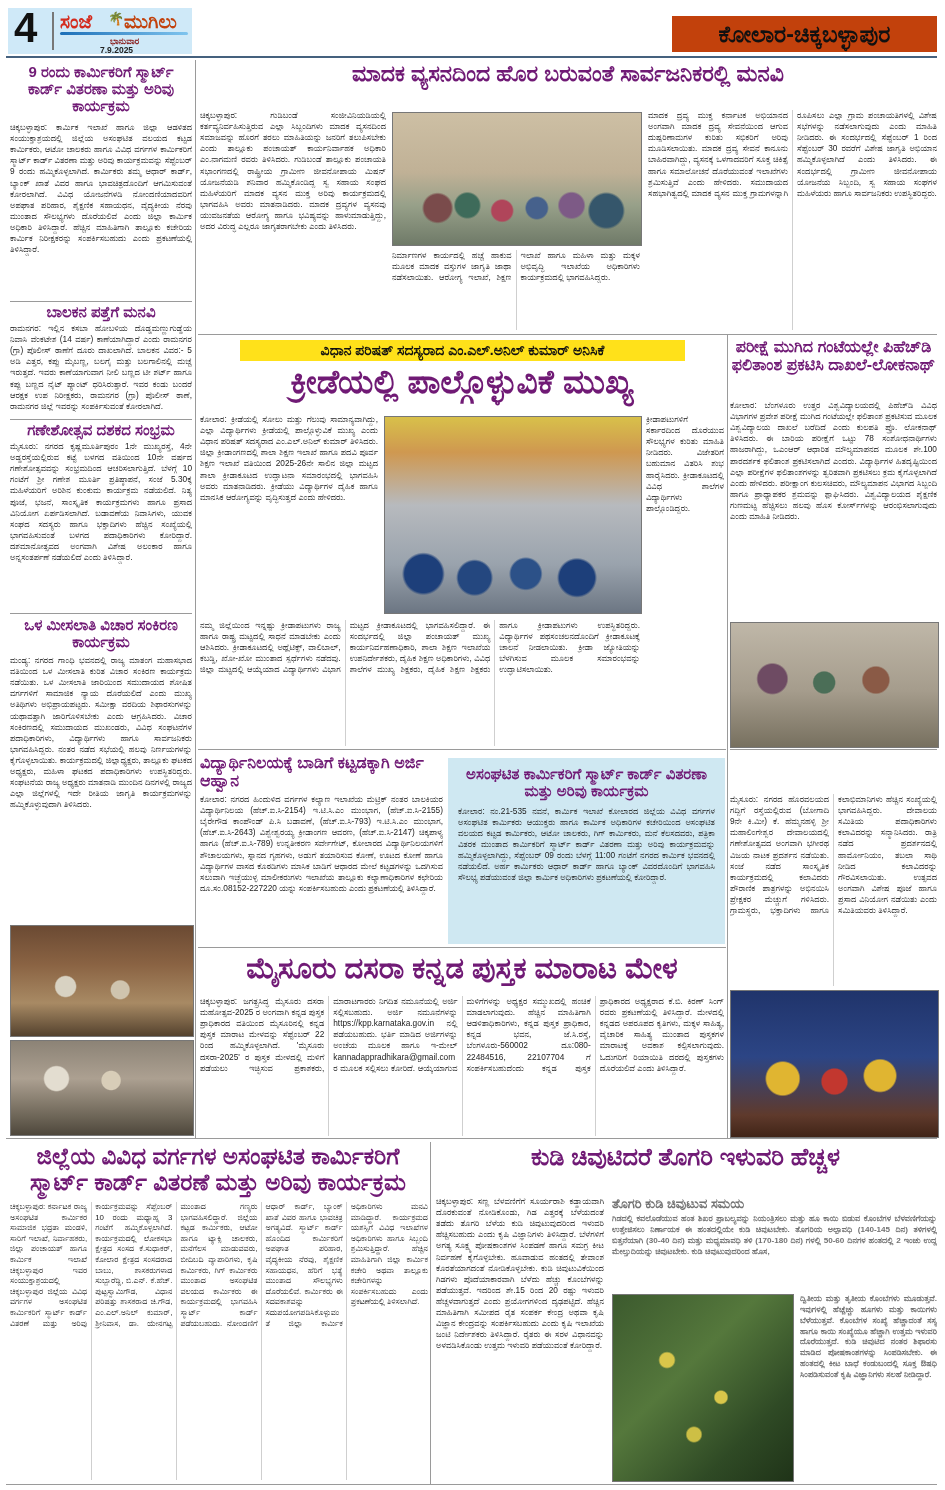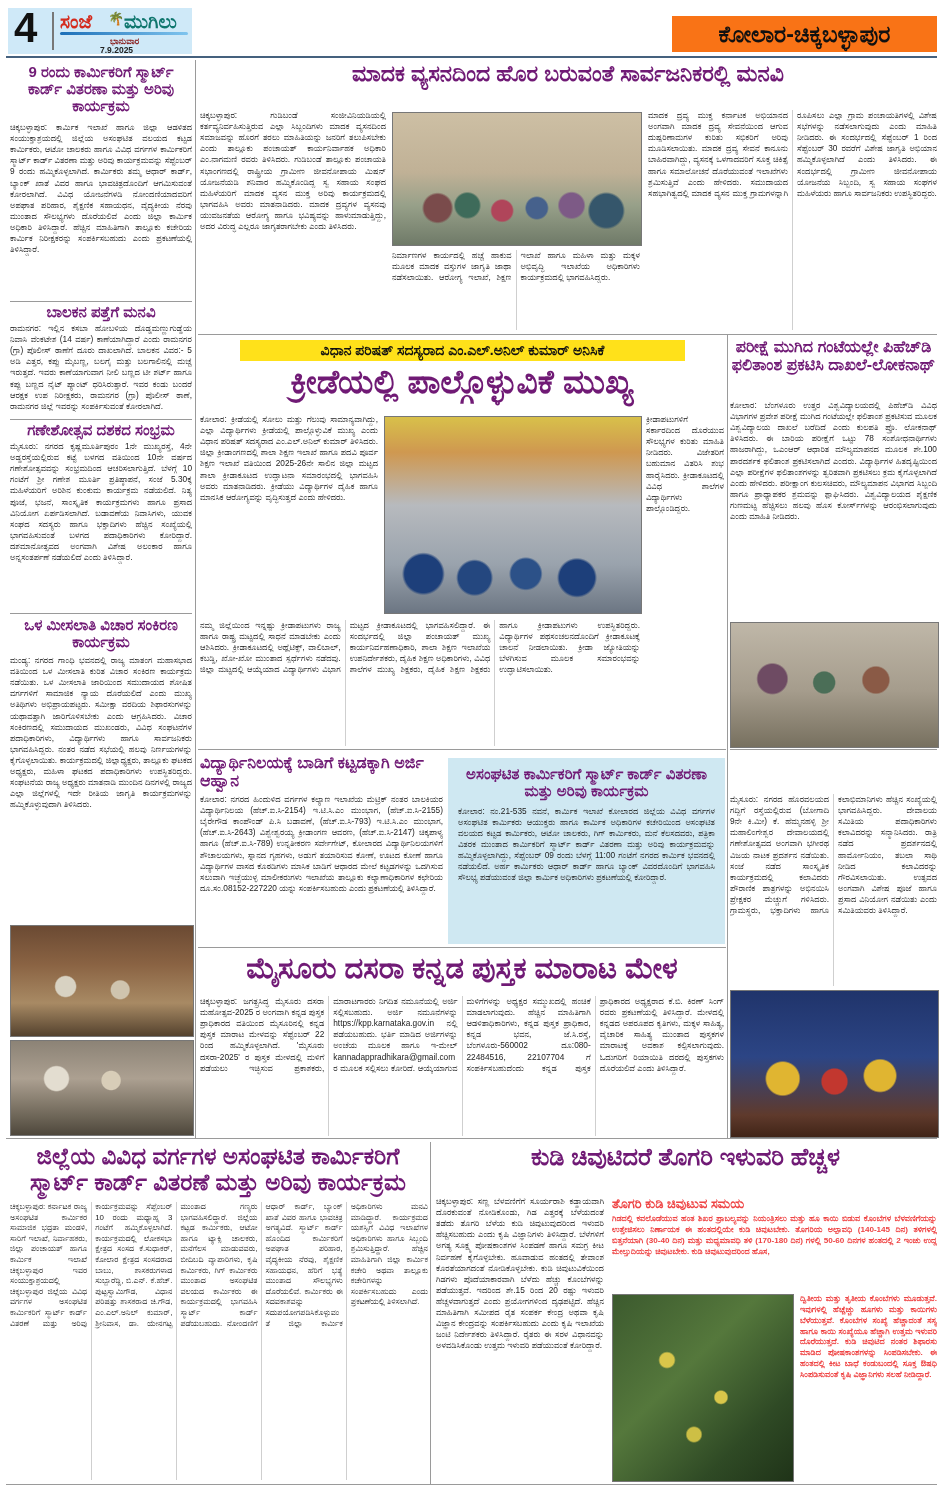--- a/index.html
+++ b/index.html
@@ -46,37 +46,37 @@
      linear-gradient(180deg,#6b4a33 0%,#8a6343 35%,#a88a64 70%,#54422e 100%);}
   .ph-dais{background:
      radial-gradient(circle at 25% 40%, #e3ddd0 0 8%, transparent 9%),
      radial-gradient(circle at 55% 42%, #d8cdb8 0 8%, transparent 9%),
      linear-gradient(180deg,#8c8376 0%,#aca091 40%,#6e6658 80%,#4e473c 100%);}
   .ph-plant{background:
      radial-gradient(circle at 30% 35%, #d9c64a 0 4%, transparent 5%),
      radial-gradient(circle at 60% 55%, #d9c64a 0 4%, transparent 5%),
      radial-gradient(circle at 45% 75%, #cdbf45 0 4%, transparent 5%),
      linear-gradient(135deg,#3c5a2e 0%,#55783c 40%,#2f4a25 75%,#1f3318 100%);}
-  .green{color:#ef4444;}
+  .green{color:#737373;}
   .kicker{background:#ffe11a;font-weight:bold;text-align:center;}
   .bluebox{background:#cfe8f2;}
   .masthead{background:#cfe9f8;}
-  .edition{background:#f97316;font-weight:bold;text-align:center;}
+  .edition{background:#c2410c;font-weight:bold;text-align:center;}
 </style>
 </head>
 <body>
 
 <div id="page">
 
   <div class="abs masthead" style="left:8px;top:8px;width:184px;height:46px;">
     <span class="abs" style="left:6px;top:-4px;font-size:42px;font-weight:bold;color:#111;">4</span>
     <span class="abs" style="left:44px;top:4px;height:38px;border-left:2px solid #777;"></span>
     <span class="abs" style="left:52px;top:3px;font-size:19px;font-weight:bold;color:#d42b1e;">ಸಂಜೆ</span>
     <span class="abs" style="left:100px;top:3px;font-size:13px;">🌴</span>
-    <span class="abs" style="left:116px;top:3px;font-size:19px;font-weight:bold;color:#0f766e;">ಮುಗಿಲು</span>
+    <span class="abs" style="left:116px;top:3px;font-size:19px;font-weight:bold;color:#c2410c;">ಮುಗಿಲು</span>
     <span class="abs" style="left:52px;top:24px;width:128px;height:3px;background:linear-gradient(90deg,#1c6fb8,#7fc4ee);border-radius:2px;"></span>
     <span class="abs" style="left:92px;top:28px;font-size:8.5px;color:#8a1f1f;font-weight:bold;margin-left:10px;">ಭಾನುವಾರ</span>
     <span class="abs" style="left:92px;top:37px;font-size:8.5px;color:#222;font-weight:bold;">7.9.2025</span>
   </div>
 
   <div class="abs edition" style="left:672px;top:16px;width:265px;height:36px;">
     <span style="font-size:23px;line-height:36px;">ಕೋಲಾರ-ಚಿಕ್ಕಬಳ್ಳಾಪುರ</span>
   </div>
 
   <div class="abs" style="left:6px;top:56px;width:931px;height:0;border-top:2px solid #45617e;"></div>

